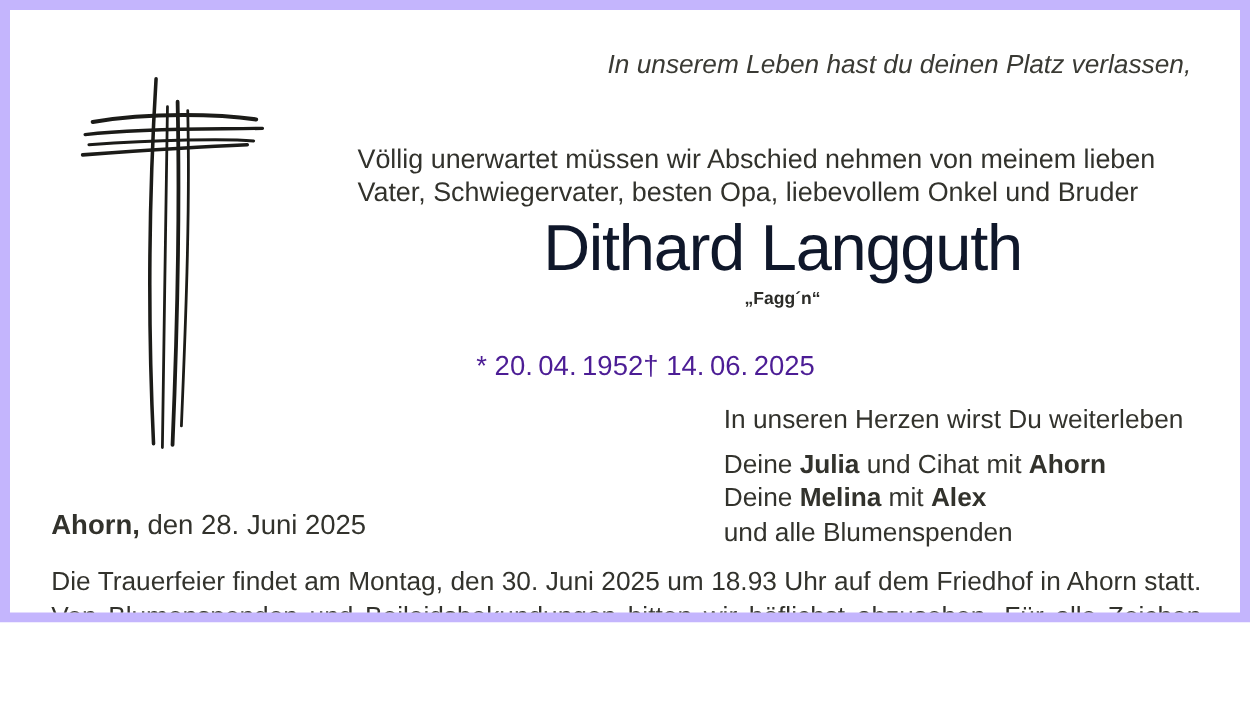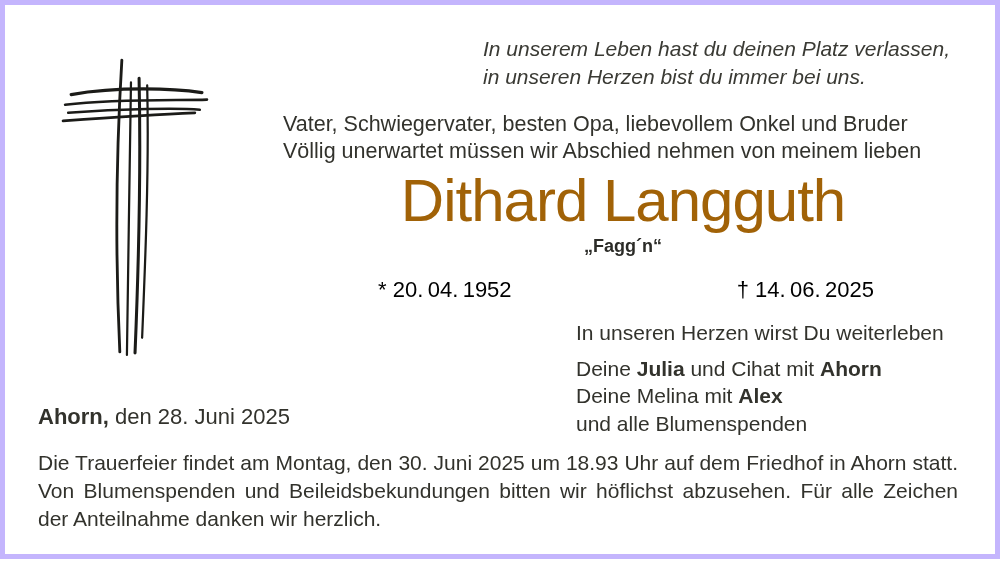--- a/index.html
+++ b/index.html
@@ -3,24 +3,24 @@
 <meta charset="utf-8">
 <style>
   html, body {
     margin: 0;
     padding: 0;
     background: #ffffff;
   }
   .page {
     position: relative;
     width: 1000px;
-    height: 559px;
+    height: 498px;
     box-sizing: border-box;
     background: #ffffff;
-    border: 5px solid #c4b5fd;
+    border: 8px solid #c4b5fd;
     overflow: hidden;
     font-family: "Liberation Sans", "DejaVu Sans", sans-serif;
     color: #32322c;
   }
   .abs { position: absolute; }
 
   .cross-art {
     left: 52px;
     top: 46px;
     width: 152px;
@@ -45,42 +45,42 @@
     white-space: nowrap;
   }
 
   .name-block {
     left: 248px;
     top: 163px;
     width: 740px;
     text-align: center;
   }
   .deceased-name {
-    font-size: 60px;
+    font-size: 52px;
     font-weight: 300;
     letter-spacing: -1px;
     line-height: 1.1;
-    color: #a16207;
+    color: #0f172a;
     white-space: nowrap;
   }
   .nickname {
     margin-top: 2px;
-    font-size: 18px;
+    font-size: 14px;
     font-weight: bold;
     color: #2b2b27;
   }
 
   .dates-row {
     left: 373px;
     top: 272px;
     width: 496px;
     display: flex;
-    justify-content: space-between;
+    justify-content: flex-start;
     font-size: 22px;
-    color: #000000;
+    color: #4c1d95;
   }
 
   .farewell {
     left: 571px;
     top: 314px;
     font-size: 21px;
     line-height: 27.5px;
     white-space: nowrap;
   }
   .farewell-lead {
@@ -120,42 +120,41 @@
 
       <path d="M14,42 C60,34 115,36 143,40" stroke-width="3.2"></path>
       <path d="M8,52 C60,46 120,48 148,47" stroke-width="2.6"></path>
       <path d="M11,60 C65,56 120,55 141,57" stroke-width="2.4"></path>
       <path d="M6,68 C60,64 110,61 136,60" stroke-width="2.8"></path>
     </g>
   </svg>
 
   <div class="abs epigraph">
     <div>In unserem Leben hast du deinen Platz verlassen,</div>
-    <div>in unseren Herzen bist du immer bei uns.</div>
   </div>
 
   <div class="abs intro">
+    <div>Völlig unerwartet müssen wir Abschied nehmen von meinem lieben</div>
     <div>Vater, Schwiegervater, besten Opa, liebevollem Onkel und Bruder</div>
-    <div>Völlig unerwartet müssen wir Abschied nehmen von meinem lieben</div>
   </div>
 
   <div class="abs name-block">
     <div class="deceased-name">Dithard Langguth</div>
     <div class="nickname">„Fagg´n“</div>
   </div>
 
   <div class="abs dates-row">
     <span>* 20. 04. 1952</span>
     <span>† 14. 06. 2025</span>
   </div>
 
   <div class="abs farewell">
     <div class="farewell-lead">In unseren Herzen wirst Du weiterleben</div>
     <div class="signature-line"><span>Deine </span><span style="font-weight: bold;">Julia</span><span> und </span><span style="font-weight: normal;">Cihat</span><span> mit </span><span style="font-weight: bold;">Ahorn</span></div>
-    <div class="signature-line"><span>Deine </span><span style="font-weight: normal;">Melina</span><span> mit </span><span style="font-weight: bold;">Alex</span></div>
+    <div class="signature-line"><span>Deine </span><span style="font-weight: bold;">Melina</span><span> mit </span><span style="font-weight: bold;">Alex</span></div>
     <div class="signature-line"><span>und alle Blumenspenden</span></div>
   </div>
 
   <div class="abs dateline">
     <span class="place">Ahorn,</span><span> den 28. Juni 2025</span>
   </div>
 
   <div class="abs funeral-info">Die Trauerfeier findet am Montag, den 30. Juni 2025 um 18.93 Uhr auf dem Friedhof in Ahorn statt. Von Blumenspenden und Beileidsbekundungen bitten wir höflichst abzusehen. Für alle Zeichen der Anteilnahme danken wir herzlich.</div>
 
 </div>

